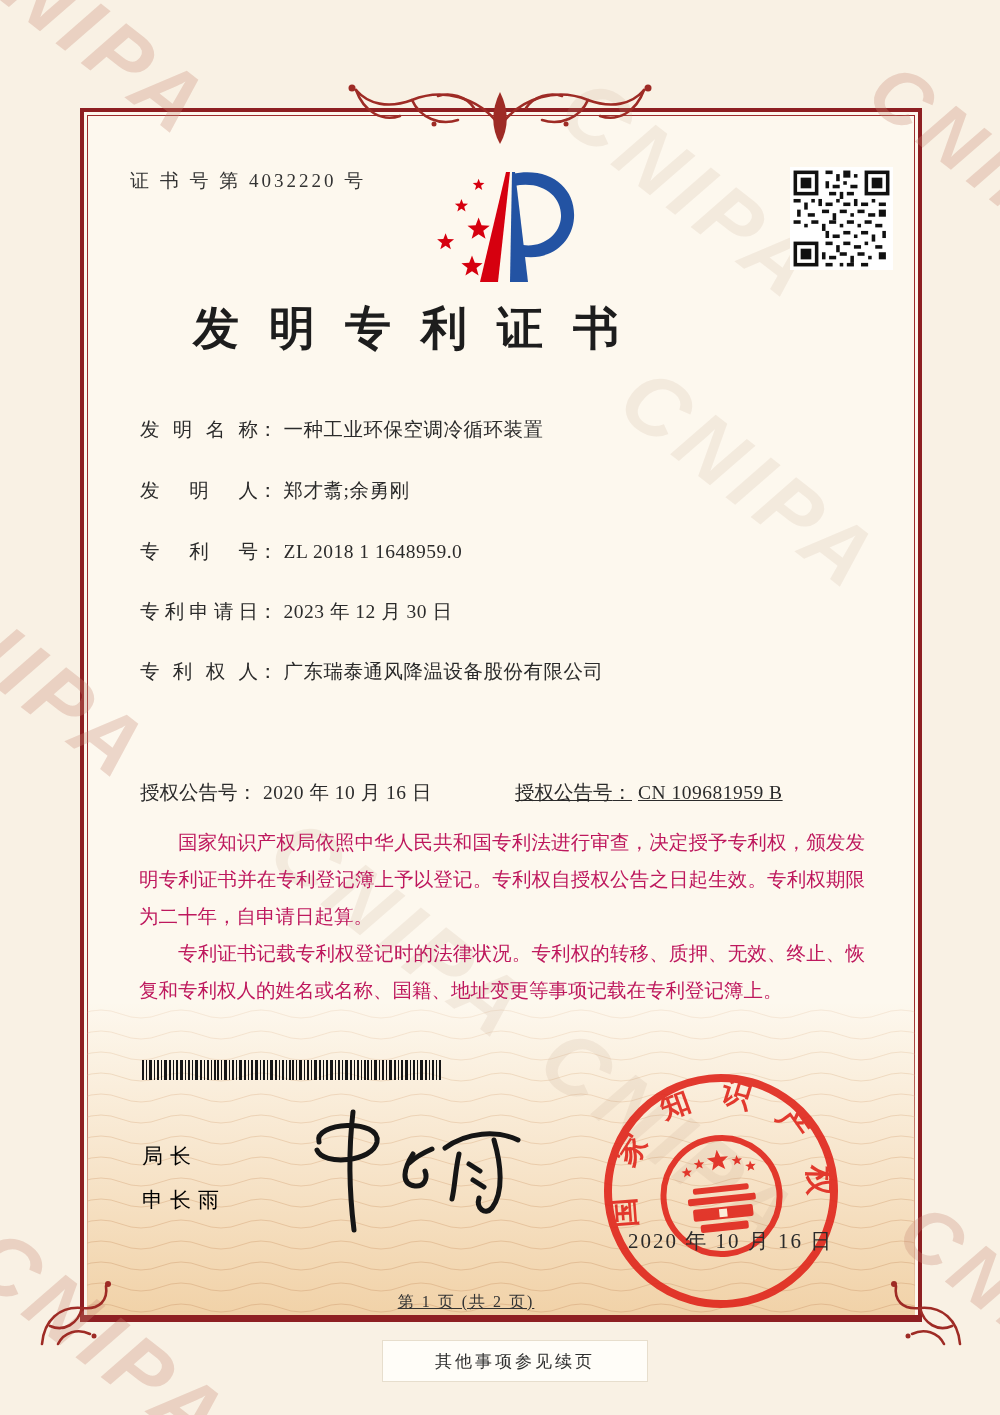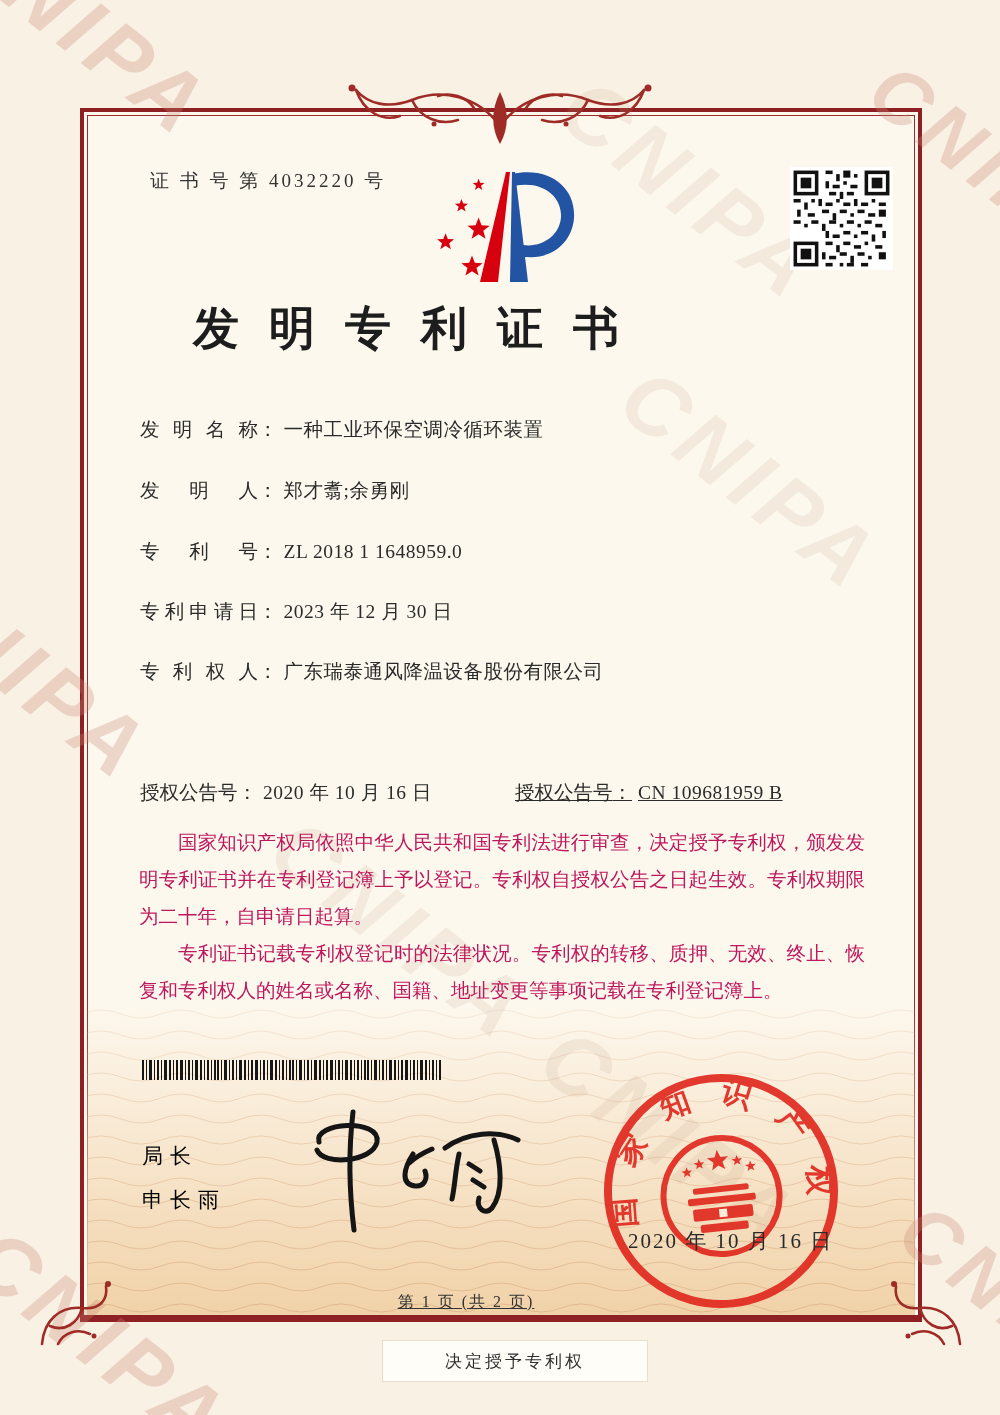--- a/index.html
+++ b/index.html
@@ -42,21 +42,21 @@
     background:linear-gradient(180deg,rgba(245,221,190,0) 0%,rgba(243,215,178,0.5) 45%,#f1d2a8 100%);
     z-index:2;
   }
   .band svg{position:absolute;left:0;top:0;}
   
   .orn{position:absolute;z-index:4;}
   
   .content{position:absolute;inset:0;z-index:5;}
   .cert-no{
     position:absolute;left:130px;top:168px;
-    font-size:19px;letter-spacing:3px;color:#333;margin-left:20px;
+    font-size:19px;letter-spacing:3px;color:#333;
   }
   .logo{position:absolute;left:424px;top:160px;}
   .qr{position:absolute;left:790px;top:167px;}
   .title{
     position:absolute;left:0;top:298px;width:812px;
     text-align:center;font-size:46px;font-weight:700;color:#1d1d1d;
     letter-spacing:30px;padding-left:30px;box-sizing:border-box;
   }
   .frow{position:absolute;left:140px;width:740px;font-size:19.5px;color:#2b2b2b;white-space:nowrap;}
   .flabel{display:inline-block;width:118px;text-align:justify;text-align-last:justify;vertical-align:bottom;}
@@ -362,16 +362,16 @@
         <rect x="95" y="118" width="56" height="6" rx="2"></rect>
         <rect x="89" y="128" width="68" height="7" rx="2"></rect>
         <rect x="93" y="139" width="60" height="12" rx="2"></rect>
         <rect x="99" y="155" width="48" height="8" rx="2"></rect>
         <rect x="119" y="141" width="8" height="8" fill="#fdf0dd"></rect>
       </g>
     </svg>
     <div class="seal-date">2020 年 10 月 16 日</div>
 
     <div class="page-foot">第 1 页 (共 2 页)</div>
-    <div class="note-box">决定授予专利权</div>
+    <div class="note-box">其他事项参见续页</div>
 
   </div>
 </div>
 
 </body></html>

